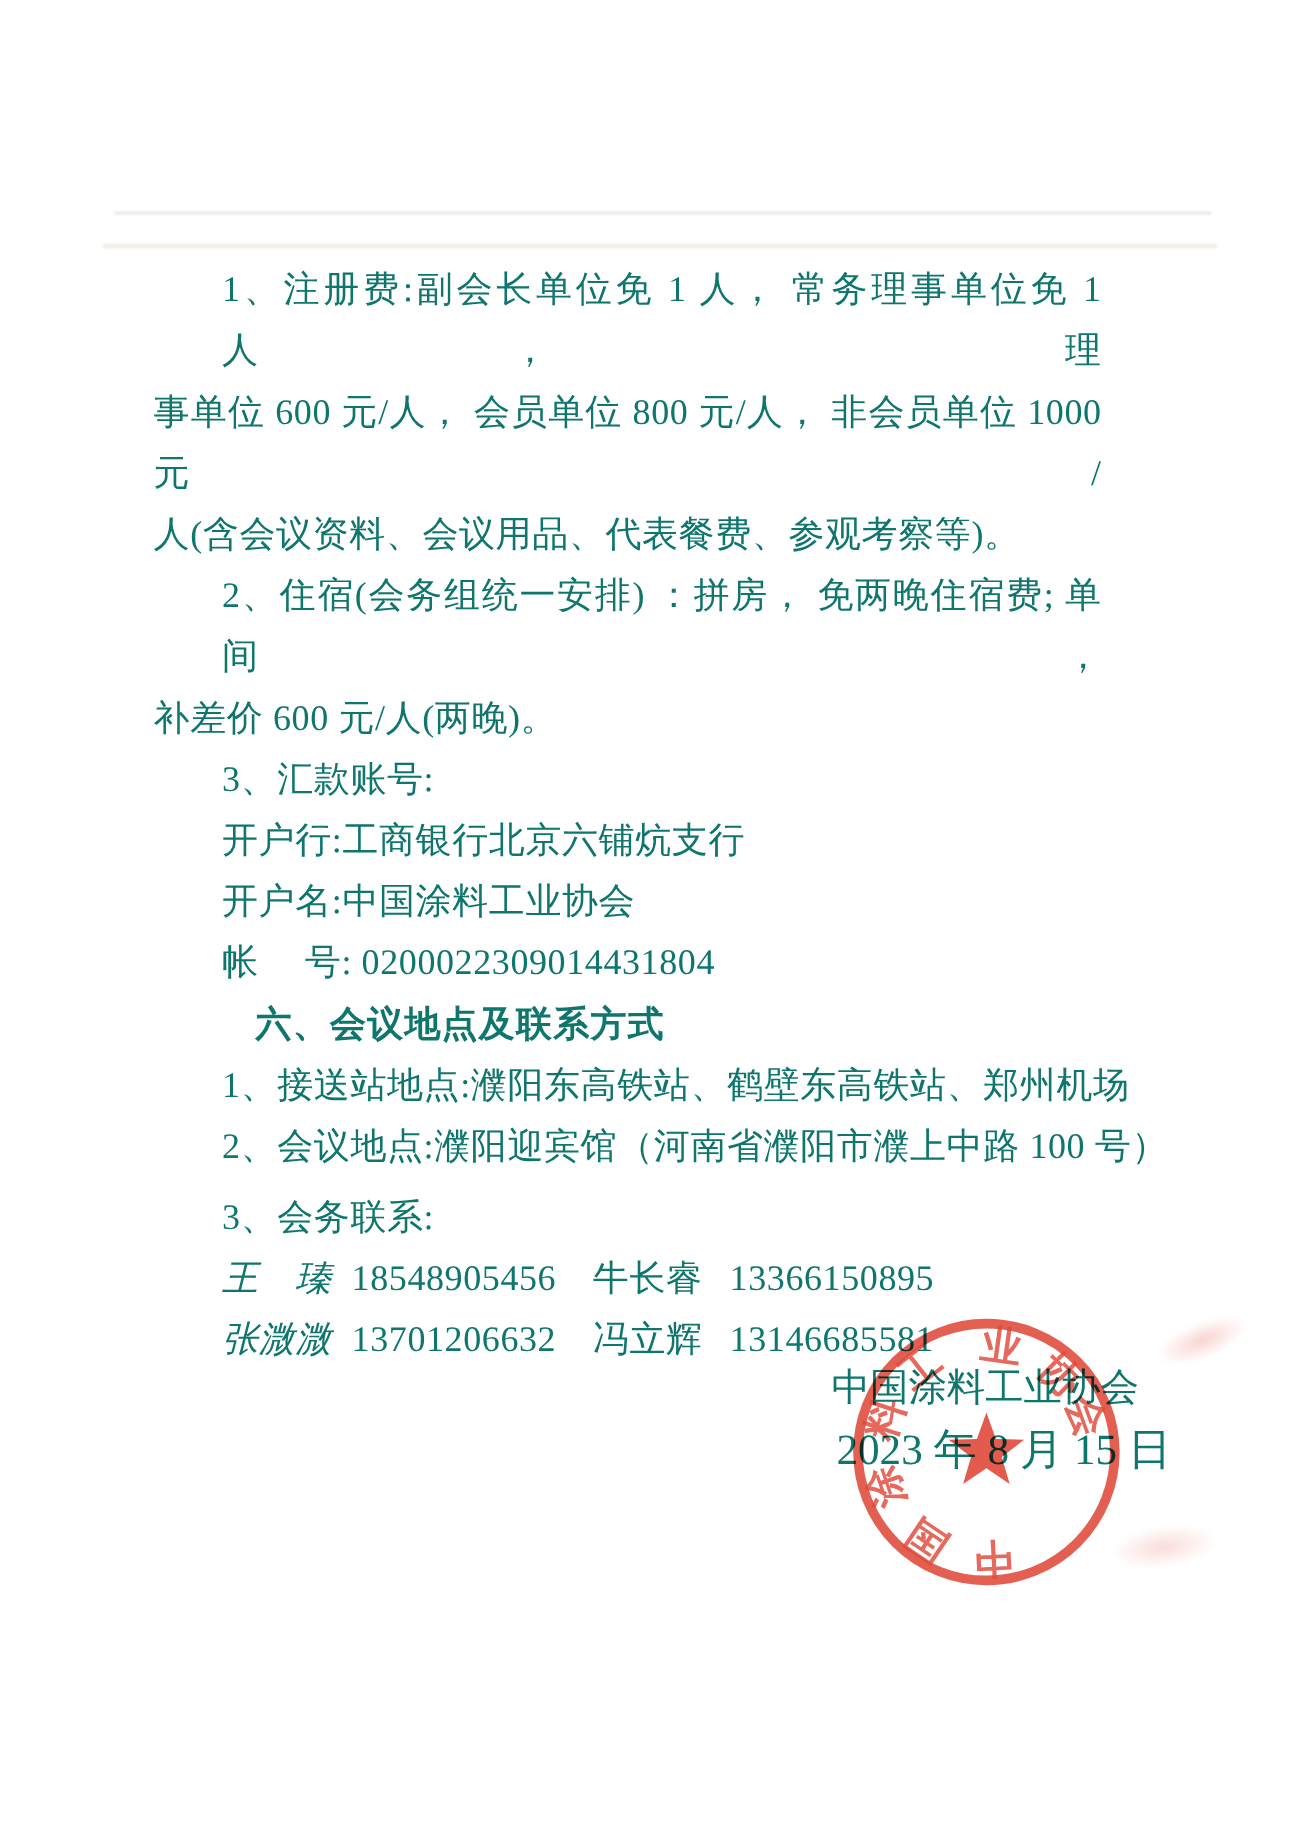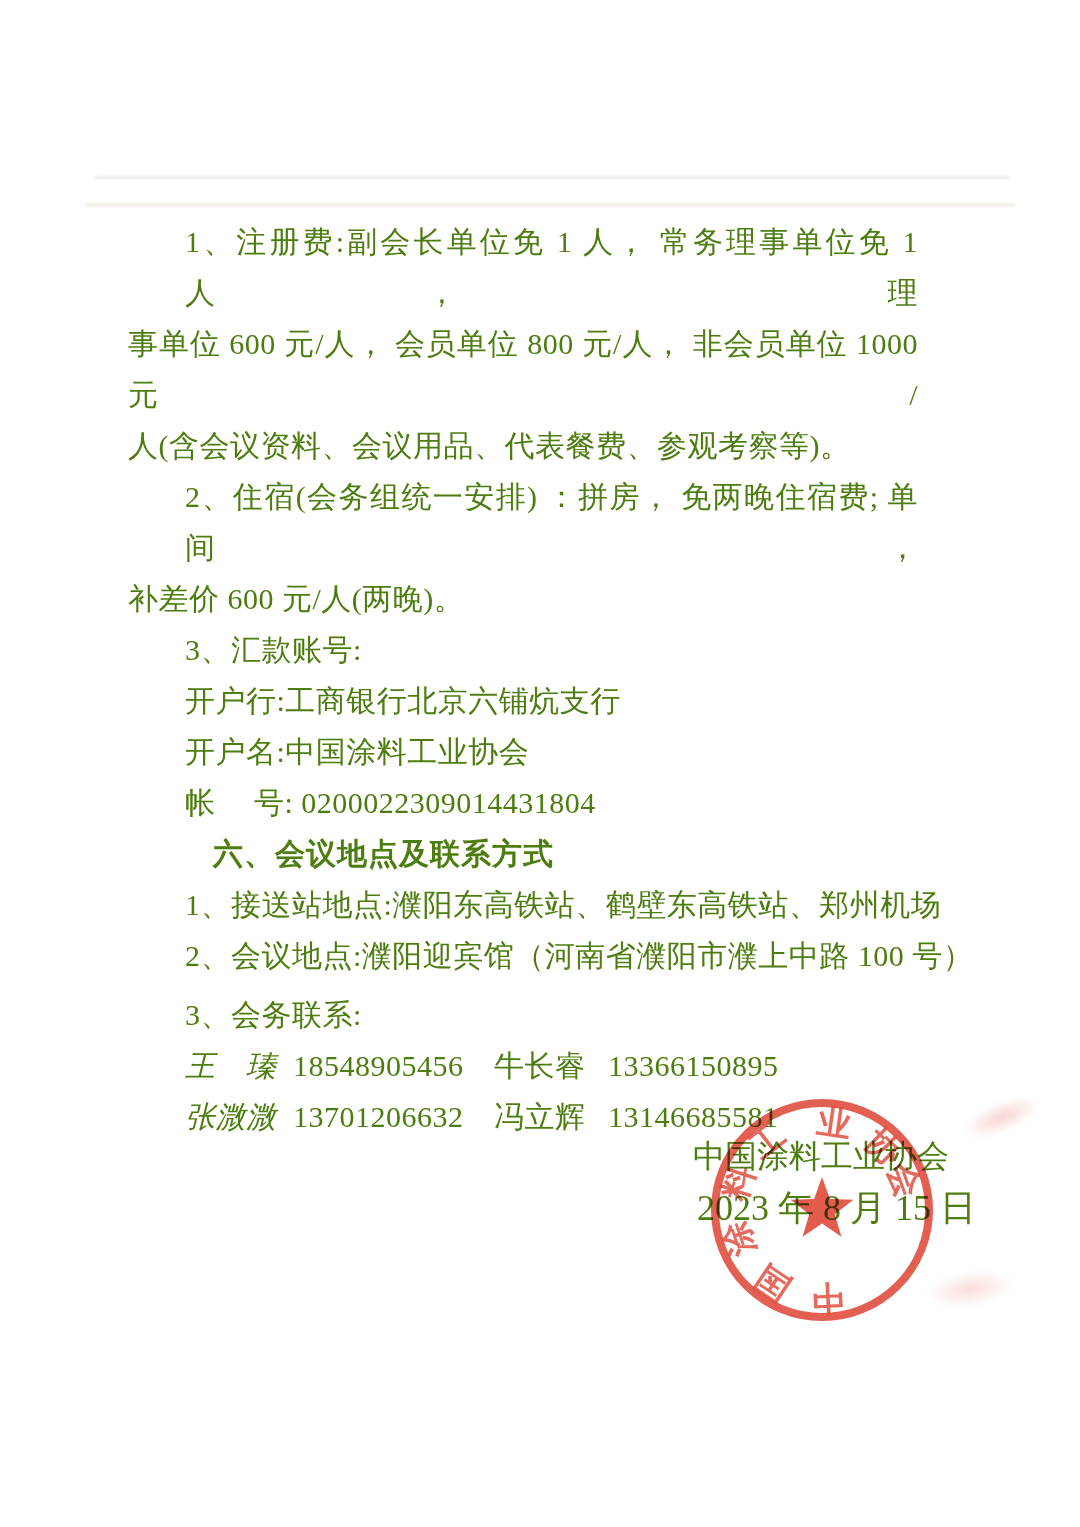--- a/index.html
+++ b/index.html
@@ -6,21 +6,21 @@
     margin: 0; padding: 0;
     width: 1080px; height: 1527px;
     overflow: hidden;
     background: #ffffff;
   }
   .page {
     position: relative;
     width: 1080px; height: 1527px;
     background: #ffffff;
     font-family: "Liberation Serif", "DejaVu Serif", serif;
-    color: #4d7c0f;
+    color: #0f766e;
   }
   
   .streak-1 {
     position: absolute; left: 95px; top: 176px; width: 915px; height: 3px;
     background: #ebebe9; filter: blur(1px); border-radius: 2px;
   }
   .streak-2 {
     position: absolute; left: 85px; top: 203px; width: 930px; height: 4px;
     background: #f3efe7; filter: blur(1px); border-radius: 2px;
   }

